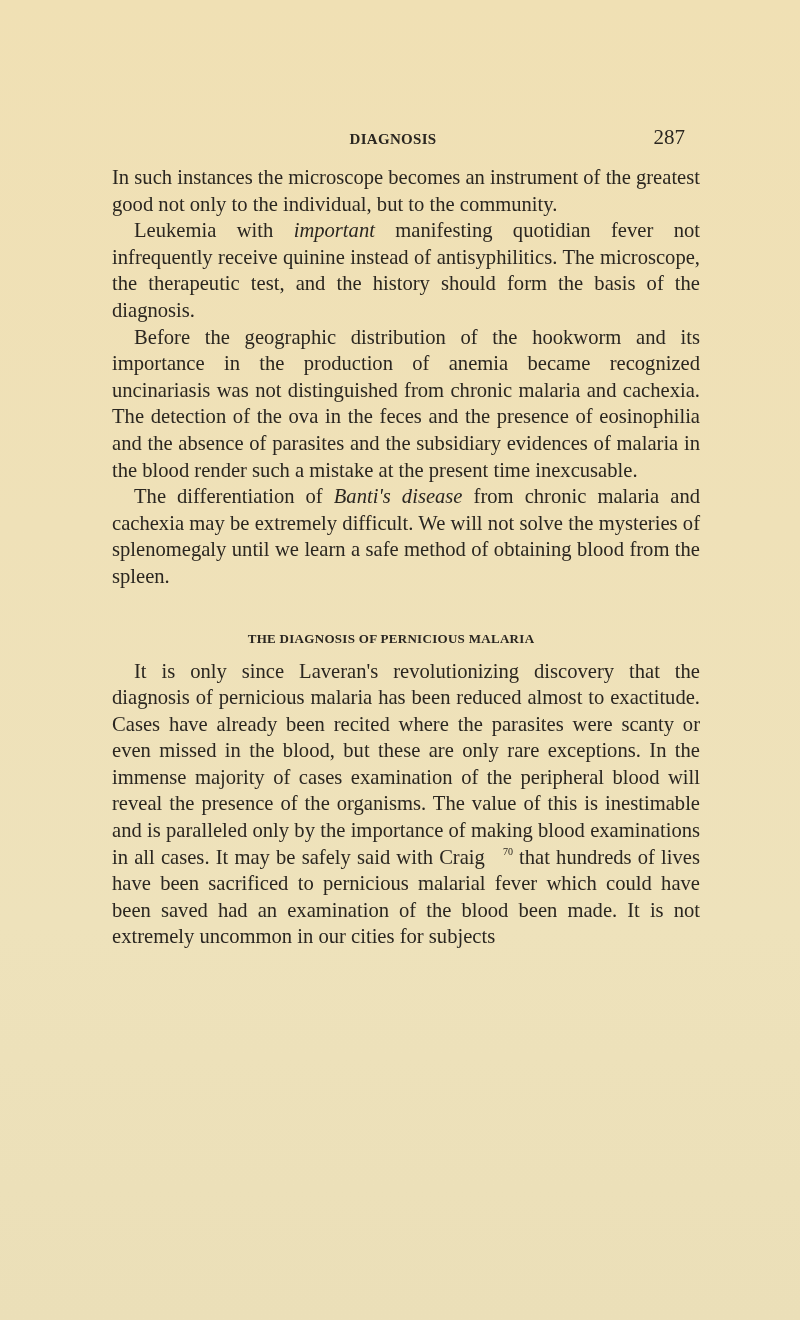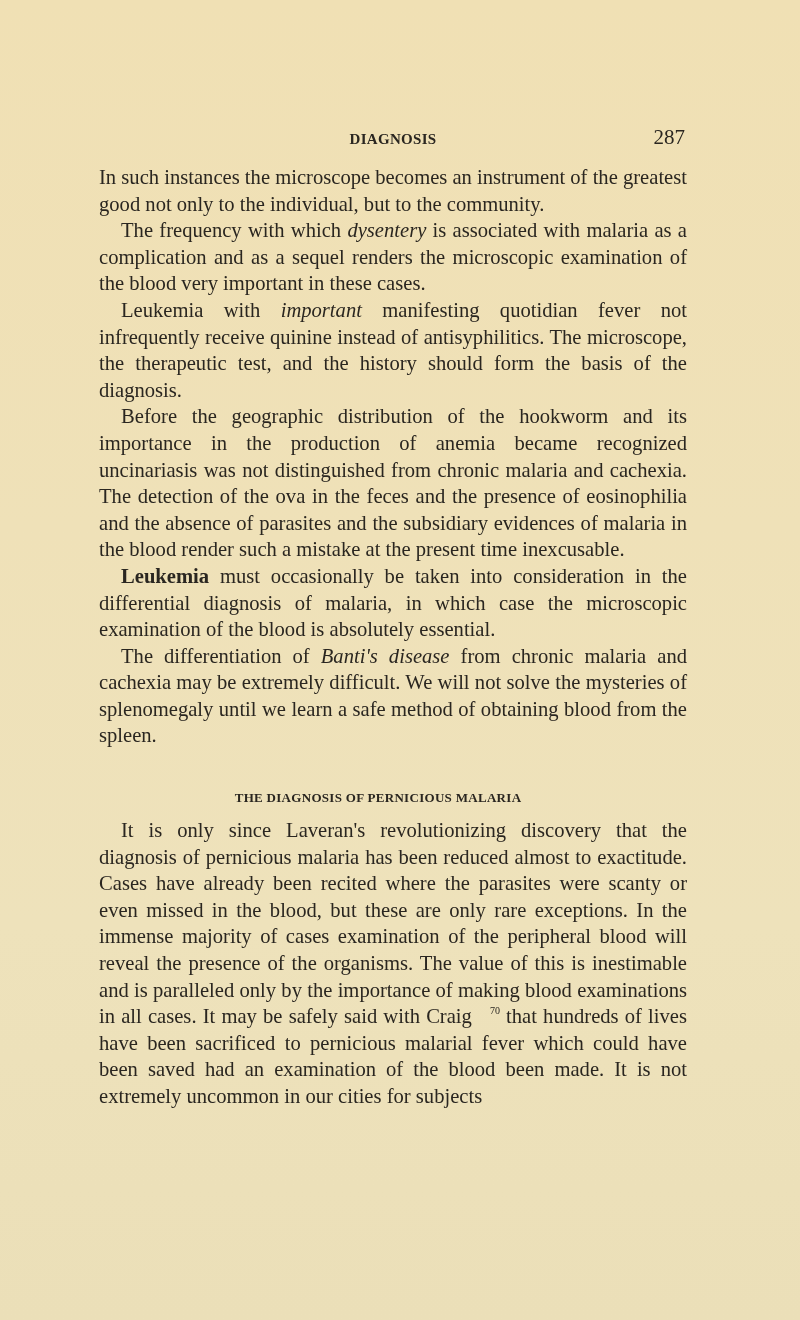--- a/index.html
+++ b/index.html
@@ -37,21 +37,21 @@
       top: 2px;
     }
     .page-number {
       position: absolute;
       right: 2px;
       top: -4px;
       font-size: 21px;
     }
     .body-text {
       position: absolute;
-      left: 99px;
+      left: 112px;
       top: 164px;
       width: 588px;
       font-size: 20.6px;
       line-height: 26.6px;
       text-align: justify;
     }
     .body-text p {
       margin: 0;
       text-indent: 22px;
     }
@@ -83,30 +83,24 @@
   <div class="running-head">
     <div class="running-title">DIAGNOSIS</div>
     <div class="page-number">287</div>
   </div>
 
   <div class="body-text">
     <p class="first">
       <span>In such instances the microscope becomes an instrument of the greatest good not only to the individual, but to the community.</span>
     </p>
     <p>
-      <span>The frequency with which </span><span class="em">dysentery</span><span> is associated with malaria as a complication and as a sequel renders the microscopic examination of the blood very important in these cases.</span>
-    </p>
-    <p>
       <span>Leukemia with </span><span class="em">important</span><span> manifesting quotidian fever not infrequently receive quinine instead of antisyphilitics.  The microscope, the therapeutic test, and the history should form the basis of the diagnosis.</span>
     </p>
     <p>
       <span>Before the geographic distribution of the hookworm and its importance in the production of anemia became recognized uncinariasis was not distinguished from chronic malaria and cachexia.  The detection of the ova in the feces and the presence of eosinophilia and the absence of parasites and the subsidiary evidences of malaria in the blood render such a mistake at the present time inexcusable.</span>
-    </p>
-    <p>
-      <span class="strong">Leukemia</span><span> must occasionally be taken into consideration in the differential diagnosis of malaria, in which case the microscopic examination of the blood is absolutely essential.</span>
     </p>
     <p>
       <span>The differentiation of </span><span class="em">Banti's disease</span><span> from chronic malaria and cachexia may be extremely difficult.  We will not solve the mysteries of splenomegaly until we learn a safe method of obtaining blood from the spleen.</span>
     </p>
 
     <div class="section-heading">THE DIAGNOSIS OF PERNICIOUS MALARIA</div>
 
     <p>
       <span>It is only since Laveran's revolutionizing discovery that the diagnosis of pernicious malaria has been reduced almost to exactitude.  Cases have already been recited where the parasites were scanty or even missed in the blood, but these are only rare exceptions.  In the immense majority of cases examination of the peripheral blood will reveal the presence of the organisms.  The value of this is inestimable and is paralleled only by the importance of making blood examinations in all cases.  It may be safely said with Craig</span><sup>70</sup><span> that hundreds of lives have been sacrificed to pernicious malarial fever which could have been saved had an examination of the blood been made.  It is not extremely uncommon in our cities for subjects</span>
     </p>

